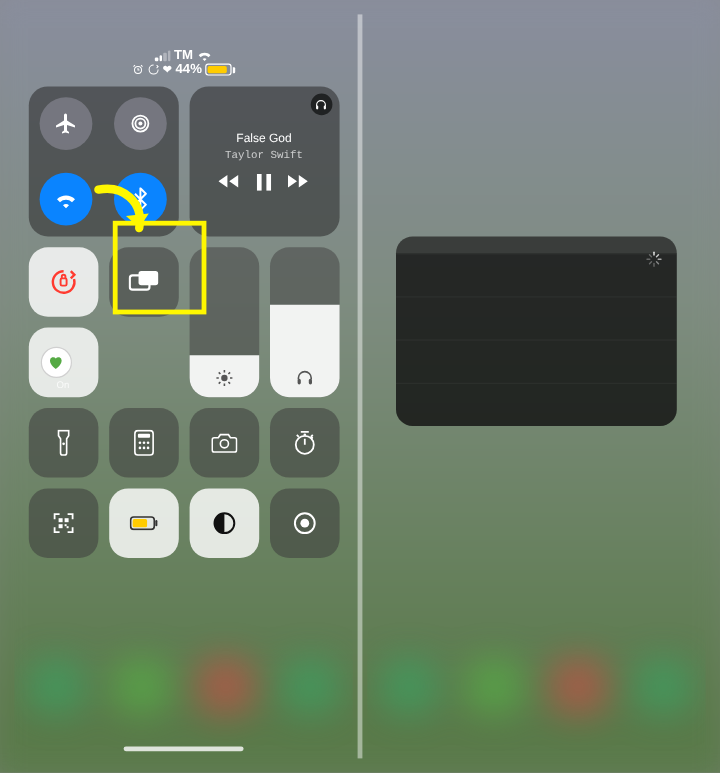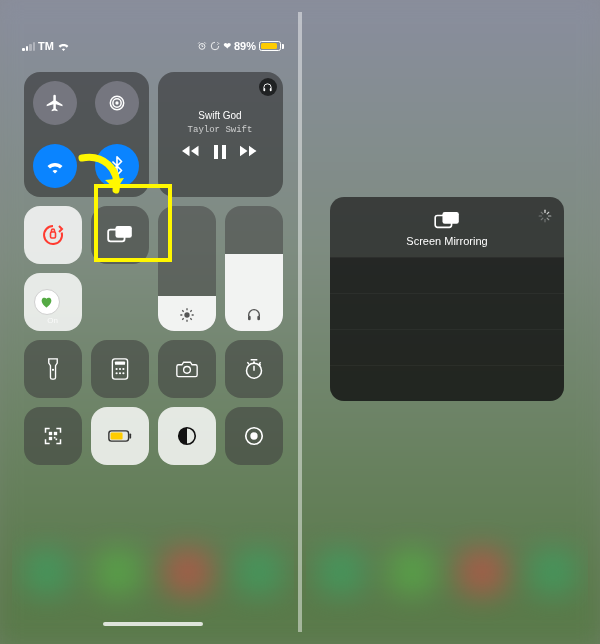--- a/index.html
+++ b/index.html
@@ -32,21 +32,21 @@
 }
 .panel-left { left: 12px; width: 282px; }
 .panel-right { right: 12px; width: 282px; }
 .divider { position:absolute; top:12px; bottom:12px; left:298px; width:4px; background:rgba(255,255,255,.45); }
 
 
 .phone { position:absolute; inset:0; }
 .status-bar {
   position:absolute; top:28px; left:10px; right:10px;
   display:flex; justify-content:space-between; align-items:center;
-  color:#fff; font-size:11px; font-weight:600;
+  color:#fff; font-size:11px; font-weight:600;flex-direction:column;
 }
 .sb-left, .sb-right { display:flex; align-items:center; gap:3px; }
 .bars { display:flex; align-items:flex-end; gap:1px; }
 .bars i { width:2.5px; background:#fff; border-radius:1px; }
 .bars i:nth-child(1){height:3px}.bars i:nth-child(2){height:5px}.bars i:nth-child(3){height:7px;background:rgba(255,255,255,.35)}.bars i:nth-child(4){height:9px;background:rgba(255,255,255,.35)}
 .battery { display:flex; align-items:center; }
 .batt-body { width:22px;height:10px;border:1px solid #fff;border-radius:2.5px;position:relative; }
 .batt-fill { position:absolute;inset:1px;right:3px;background:#ffcc00;border-radius:1.5px; }
 .batt-cap { width:2px;height:5px;background:#fff;border-radius:0 1px 1px 0;margin-left:1px; }
 
@@ -153,21 +153,21 @@
               <path d="M12 9v4h3M6 3l-3 3M18 3l3 3" stroke="#fff" stroke-width="2" fill="none"></path>
             </svg>
           </span>
         <span>
             <svg width="10" height="10" viewBox="0 0 24 24">
               <path d="M12 3a9 9 0 1 0 9 9" fill="none" stroke="#fff" stroke-width="2"></path>
               <path d="M18 3l3 3-3 3" fill="none" stroke="#fff" stroke-width="2"></path>
             </svg>
           </span>
         <span style="font-size:9px">❤︎</span>
-        <span>89%</span>
+        <span>44%</span>
         <span class="battery">
           <span class="batt-body">
               <span class="batt-fill"></span>
             </span>
             <span class="batt-cap"></span>
         </span>
       </div>
     </div>
 
     <div class="cc-grid">
@@ -198,21 +198,21 @@
       </div>
 
       <div class="tile span2 music">
         <span class="headphones-badge">
           <svg width="11" height="11" viewBox="0 0 24 24">
               <path d="M4 14v-2a8 8 0 0 1 16 0v2" fill="none" stroke="#fff" stroke-width="2"></path>
               <rect x="3" y="13" width="4" height="7" rx="2" fill="#fff"></rect>
               <rect x="17" y="13" width="4" height="7" rx="2" fill="#fff"></rect>
             </svg>
         </span>
-        <div class="song">Swift God</div>
+        <div class="song">False God</div>
         <div class="artist">Taylor Swift</div>
         <div class="ctrls">
           <span>
               <svg width="18" height="12" viewBox="0 0 24 16">
                 <path d="M12 8L22 1v14L12 8zM0 8L10 1v14L0 8z" fill="#fff"></path>
               </svg>
             </span>
           <span>
               <svg width="12" height="14" viewBox="0 0 12 14">
                 <rect x="0" y="0" width="4" height="14" fill="#fff"></rect>
@@ -367,29 +367,20 @@
             <path d="M18.4 5.6l-2.8 2.8" opacity=".75"></path>
             <path d="M22 12h-4" opacity=".6"></path>
             <path d="M18.4 18.4l-2.8-2.8" opacity=".45"></path>
             <path d="M12 22v-4" opacity=".3"></path>
             <path d="M5.6 18.4l2.8-2.8" opacity=".3"></path>
             <path d="M2 12h4" opacity=".3"></path>
             <path d="M5.6 5.6l2.8 2.8" opacity=".3"></path>
           </g>
         </svg>
     </span>
-    <div class="sm-head">
-      <span>
-        <svg width="26" height="20" viewBox="0 0 28 22">
-            <rect x="1" y="5" width="18" height="13" rx="2.5" fill="none" stroke="#fff" stroke-width="1.8"></rect>
-            <rect x="9" y="1" width="18" height="13" rx="2.5" fill="#fff"></rect>
-          </svg>
-      </span>
-      <span class="sm-title">Screen Mirroring</span>
-    </div>
     <div class="sm-rows">
       <div class="sm-row"></div>
       <div class="sm-row"></div>
       <div class="sm-row"></div>
       <div class="sm-row"></div>
     </div>
   </div>
 </div>
 
 </body></html>

